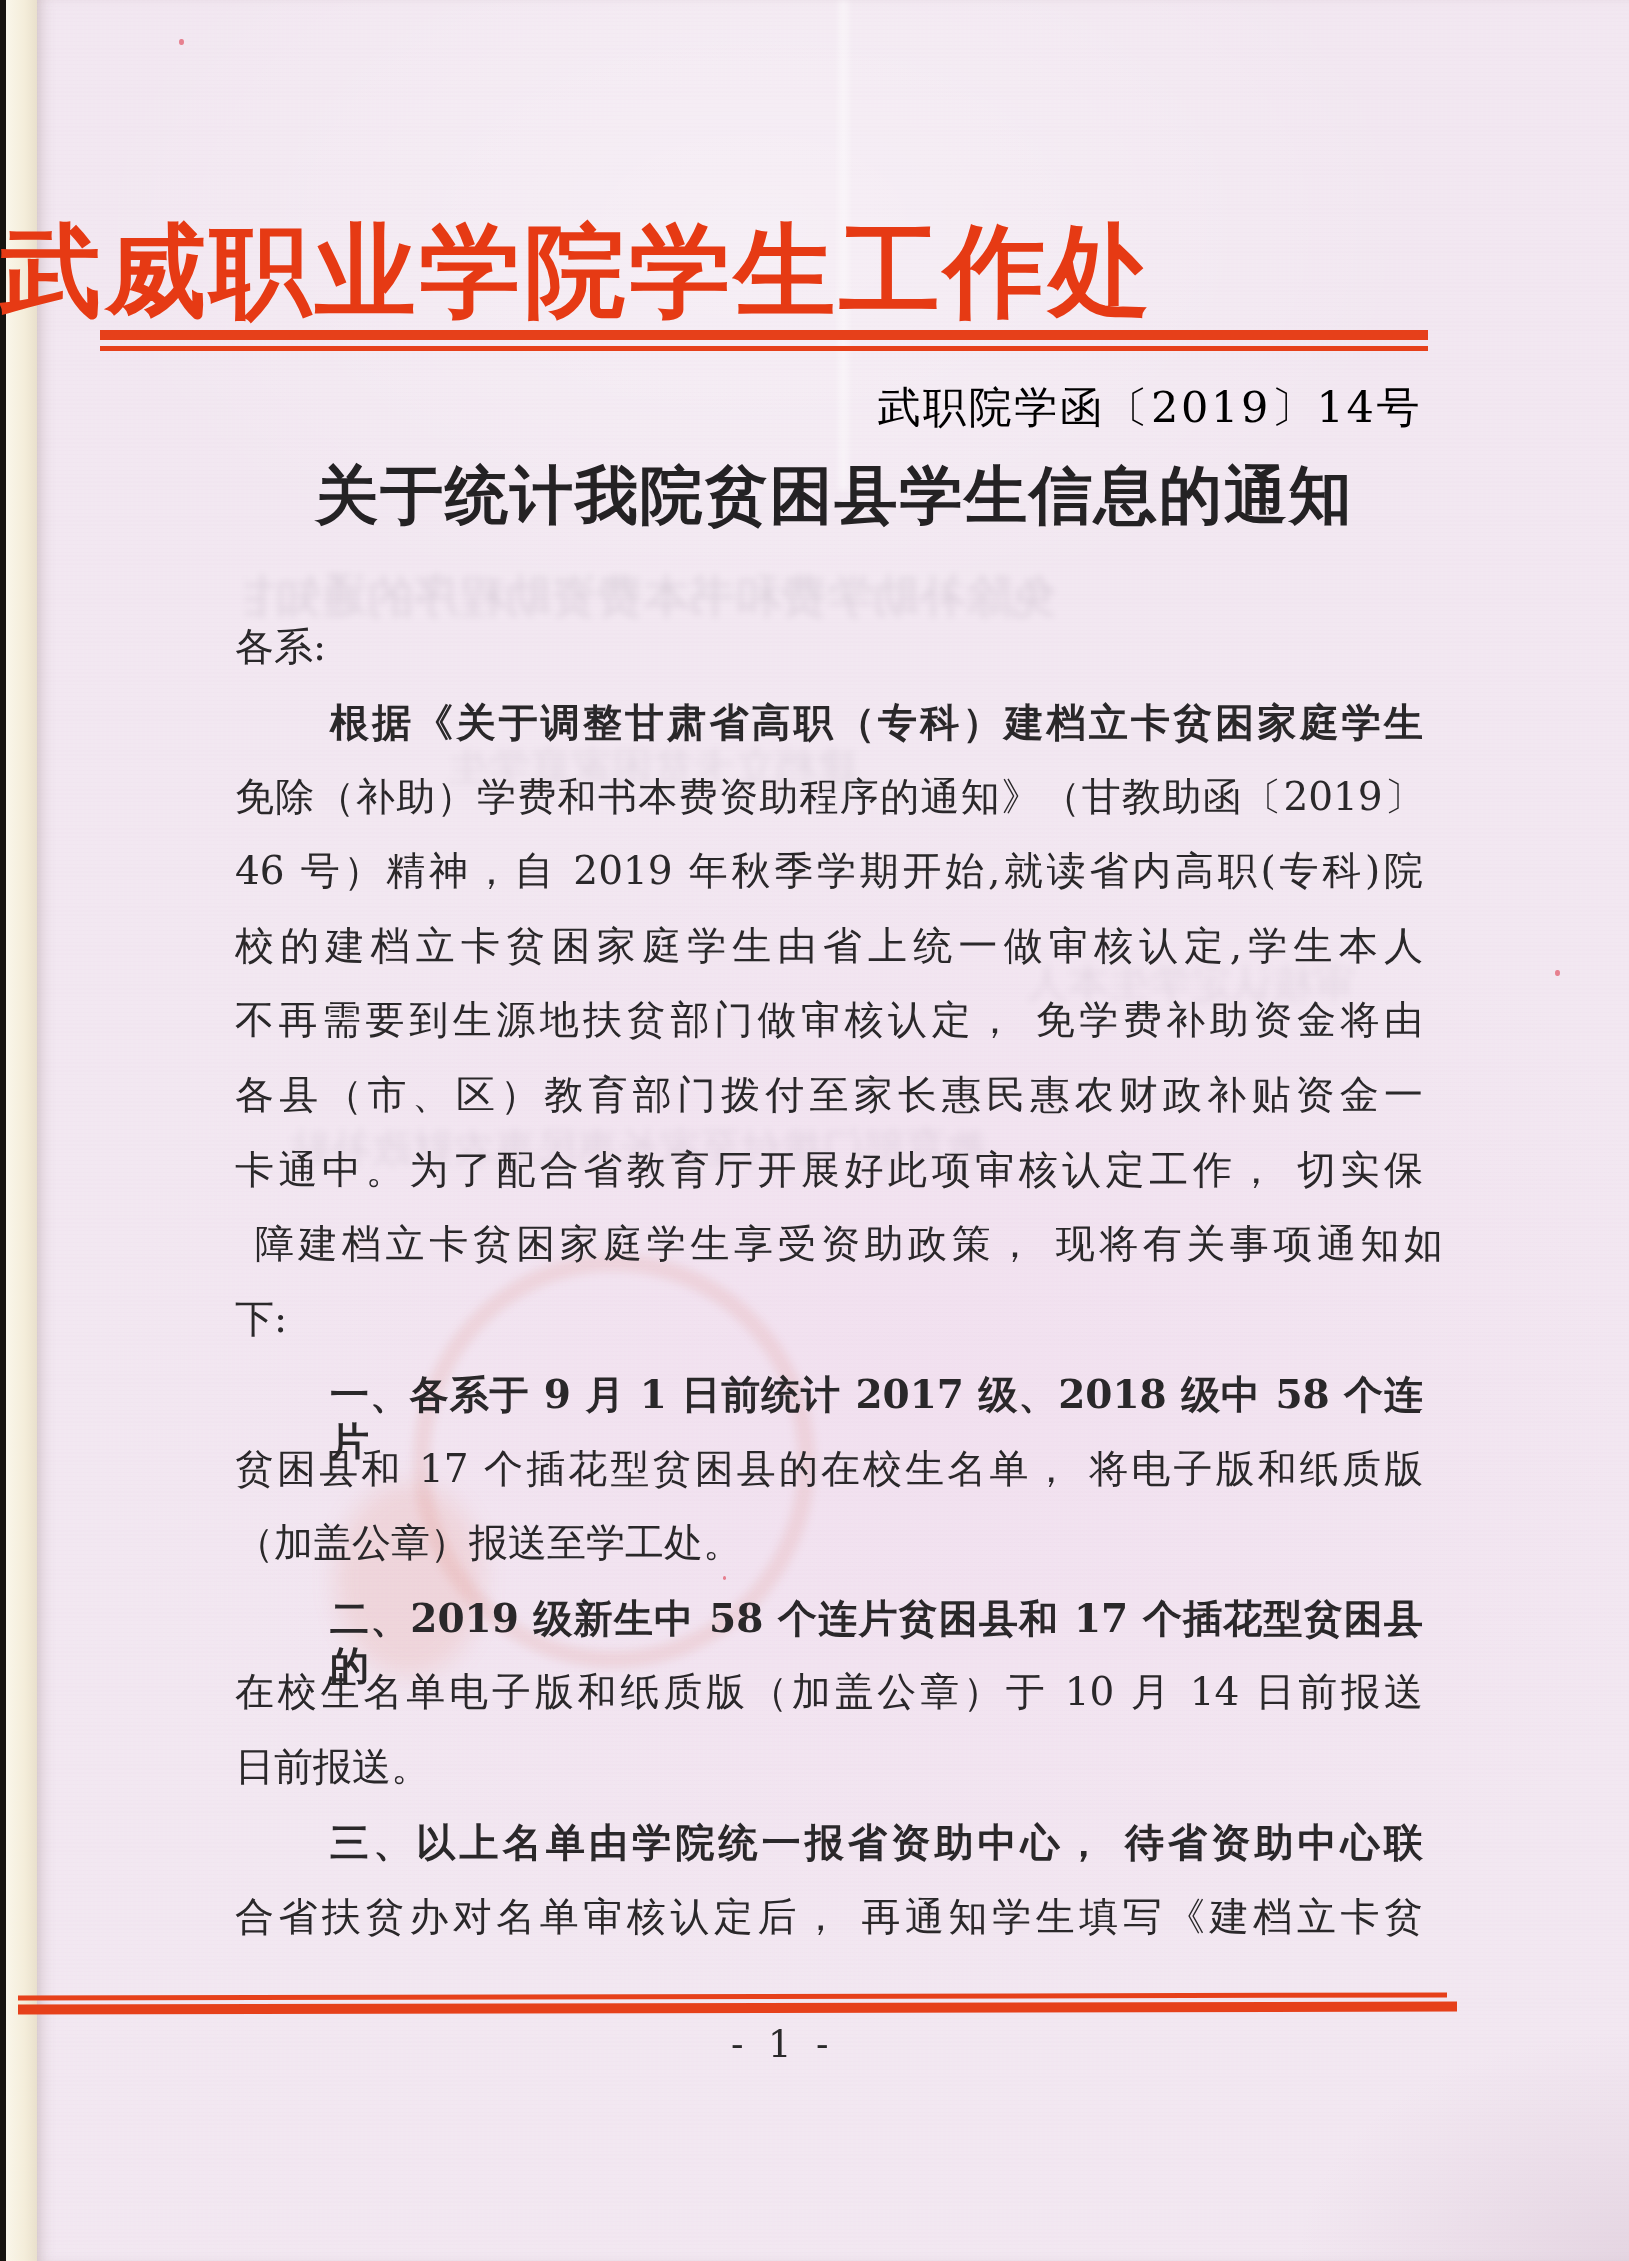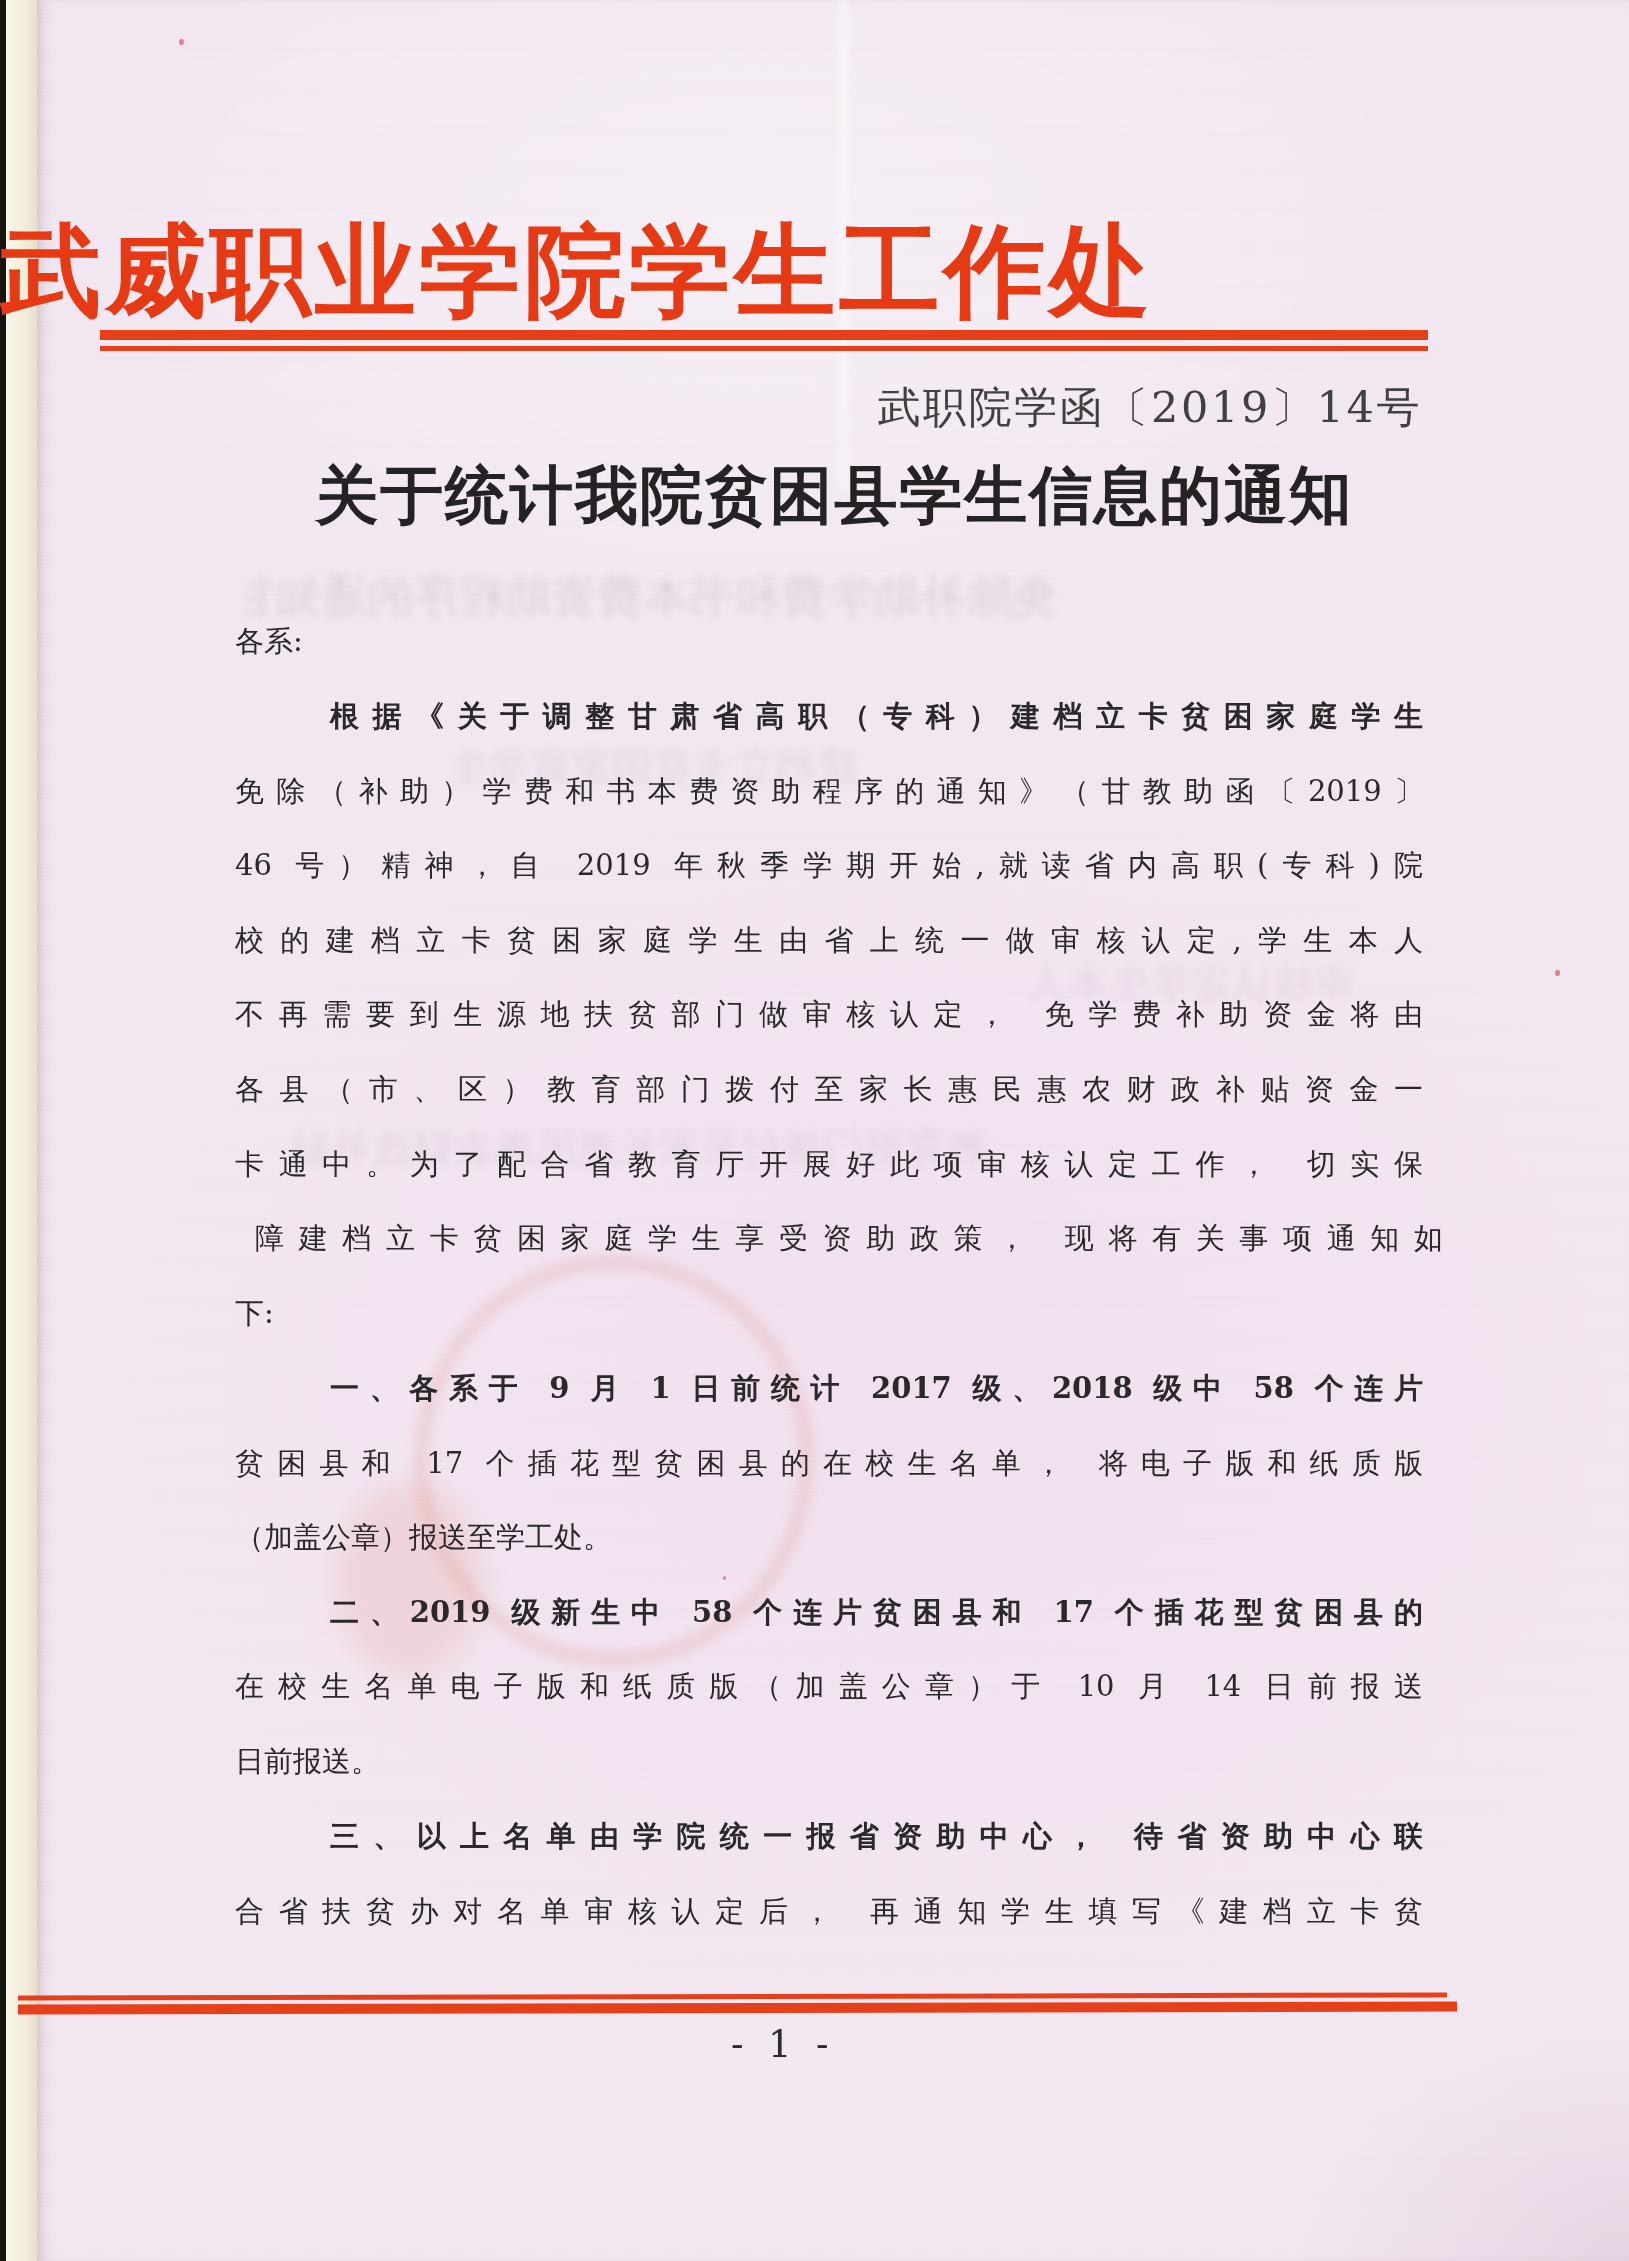--- a/index.html
+++ b/index.html
@@ -31,26 +31,26 @@
   .shade-br{position:absolute;right:0;top:2031px;width:335px;height:230px;
     background:radial-gradient(ellipse at 100% 100%, rgba(213,192,208,0.45), rgba(213,192,208,0) 70%);}
   
   .org-title{position:absolute;left:0;right:0;top:218px;text-align:left;
     font-size:101px;line-height:1.05;font-weight:bold;color:#e63a14;letter-spacing:3.9px;}
   .rule{position:absolute;background:#e6401a;}
   .rule-top-1{left:100px;width:1328px;top:330px;height:10.3px;}
   .rule-top-2{left:100px;width:1328px;top:346px;height:5.2px;}
   .rule-bot-1{left:18px;width:1429px;top:1994px;height:5.2px;transform:rotate(-0.12deg);}
   .rule-bot-2{left:18px;width:1439px;top:2003px;height:9.7px;transform:rotate(-0.12deg);}
-  .doc-number{position:absolute;top:379px;right:208px;font-size:43px;color:#404040;letter-spacing:2.6px;}
+  .doc-number{position:absolute;top:379px;right:208px;font-size:43px;color:#000000;letter-spacing:2.6px;}
   .doc-title{position:absolute;left:0;right:0;top:453px;text-align:center;
     font-size:63px;font-weight:600;color:#242224;letter-spacing:1.9px;margin-left:39px;}
   
   .bline{position:absolute;left:235px;width:1188px;box-sizing:border-box;
-    font-size:29px;line-height:1.2;color:#2a282a;
+    font-size:39px;line-height:1.2;color:#2a282a;
     text-align:justify;text-justify:inter-character;}
   .bline.fill{text-align-last:justify;}
   .bline.ind{padding-left:95px;font-weight:bold;}
   
   .bleed{position:absolute;color:#6e5f73;filter:blur(3.9px);transform:scaleX(-1);
     font-size:41px;white-space:nowrap;overflow:hidden;pointer-events:none;}
   .bleed-0{left:245px;top:566px;width:812px;font-size:46px;opacity:.16;}
   .bleed-1{left:322px;top:740px;width:535px;opacity:.11;}
   .bleed-2{left:806px;top:956px;width:548px;opacity:.10;}
   .bleed-3{left:277px;top:1121px;width:709px;opacity:.11;}

